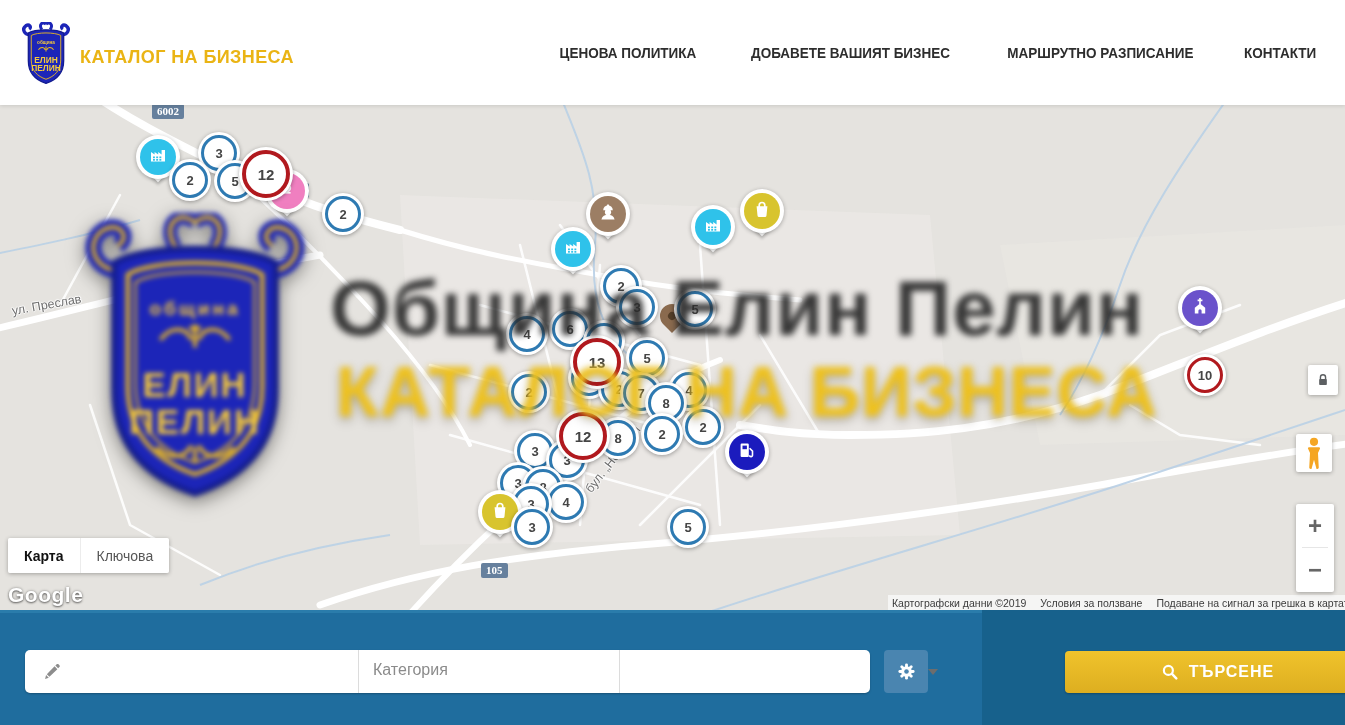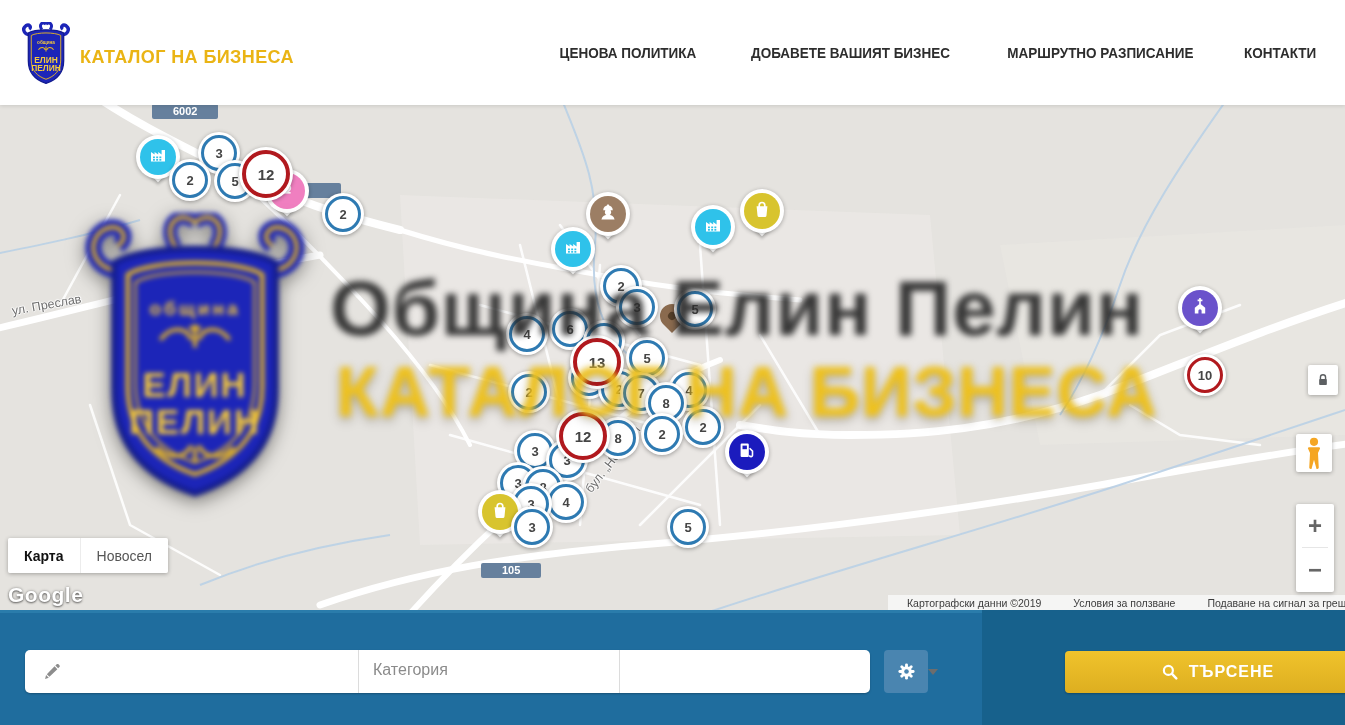--- a/index.html
+++ b/index.html
@@ -11,21 +11,21 @@
   .logo-emblem{width:52px;height:64px;display:block;}
   .logo-text{margin-left:8px;margin-top:10px;}
   .lt1{font-size:21px;font-weight:bold;color:#3e3e3e;letter-spacing:.2px;line-height:1.1;}
   .lt2{font-size:18px;font-weight:bold;color:#eab414;letter-spacing:.4px;margin-top:15px;}
   .nav{position:absolute;right:25px;top:0;height:105px;display:flex;align-items:center;gap:36px;}
   .nav a{font-size:15px;font-weight:bold;color:#2d2d2d;text-decoration:none;white-space:nowrap;transform:scaleX(.9);cursor:pointer;}
 
   
   .map{position:absolute;top:105px;left:0;width:1345px;height:505px;background:#e5e3df;overflow:hidden;}
   .map svg.roads{position:absolute;top:0;left:0;}
-  .rlabel{position:absolute;background:#66809d;color:#fff;font-size:11px;font-weight:bold;padding:1px 21px;border-radius:2px;z-index:5;line-height:13px;min-width:4px;min-height:13px;}
+  .rlabel{position:absolute;background:#66809d;color:#fff;font-size:11px;font-weight:bold;padding:1px 5px;border-radius:2px;z-index:5;line-height:13px;min-width:4px;min-height:13px;font-family:Liberation Serif, serif;}
   .slabel{position:absolute;color:#6e6e6e;font-size:12.5px;z-index:4;white-space:nowrap;transform-origin:left center;
           text-shadow:-1px 0 1px #fff,1px 0 1px #fff,0 1px 1px #fff,0 -1px 1px #fff;}
 
   
   .cluster{position:absolute;border-radius:50%;background:#fff;box-shadow:0 1px 4px rgba(0,0,0,.35);display:flex;align-items:center;justify-content:center;cursor:pointer;}
   .cluster .ring{position:absolute;inset:3px;border-radius:50%;}
   .cluster .num{position:relative;font-size:13px;font-weight:bold;color:#454545;}
   .cluster.big .num{font-size:15px;}
   .pin{position:absolute;width:46px;height:62px;cursor:pointer;}
   .pin-tail{position:absolute;left:50%;top:28px;width:16px;height:16px;margin-left:-8px;background:#fff;transform:rotate(45deg);box-shadow:2px 2px 3px rgba(0,0,0,.2);}
@@ -41,21 +41,21 @@
   .wm2{position:absolute;left:336px;top:247px;font-size:70px;font-weight:bold;color:#eec11d;letter-spacing:1px;white-space:nowrap;filter:blur(3px);text-shadow:0 4px 9px rgba(40,30,0,.35);}
 
   
   .mt{position:absolute;left:8px;top:433px;display:flex;box-shadow:0 1px 4px rgba(0,0,0,.3);border-radius:2px;overflow:hidden;z-index:650;}
   .mt button{height:35px;background:#fff;border:0;font-size:14px;padding:0 16px;font-family:inherit;cursor:pointer;}
   .mt .active{font-weight:bold;color:#111;}
   .mt .inactive{color:#565656;border-left:1px solid #ececec;}
   .glogo{position:absolute;left:8px;top:478px;z-index:650;font-size:21px;font-weight:bold;color:#fff;letter-spacing:.5px;cursor:pointer;
          text-shadow:0 1px 2px rgba(0,0,0,.5),0 0 3px rgba(0,0,0,.35);}
   .attr{position:absolute;left:888px;right:0;top:490px;height:15px;z-index:650;background:rgba(250,250,250,.78);
-        display:flex;align-items:center;gap:32px;font-size:10.5px;color:#3c3c3c;padding:0 19px;white-space:nowrap;}
+        display:flex;align-items:center;gap:14px;font-size:10.5px;color:#3c3c3c;padding:0 4px;white-space:nowrap;}
   .attr a{color:#3c3c3c;text-decoration:none;cursor:pointer;}
   .ctrlbox{position:absolute;background:#fff;box-shadow:0 1px 4px rgba(0,0,0,.3);border-radius:2px;display:flex;align-items:center;justify-content:center;z-index:650;cursor:pointer;}
   .lockbox{left:1308px;top:260px;width:30px;height:30px;}
   .pegbox{left:1296px;top:329px;width:36px;height:38px;}
   .zoombox{left:1296px;top:399px;width:38px;height:88px;flex-direction:column;justify-content:flex-start;}
   .zbtn{width:38px;height:43px;display:flex;align-items:center;justify-content:center;font-size:24px;font-weight:bold;color:#666;cursor:pointer;user-select:none;}
   .zdiv{width:26px;height:1px;background:#e6e6e6;}
 
   
   .footer{position:absolute;top:610px;left:0;width:1345px;height:115px;background:#1f6d9e;z-index:900;}
@@ -395,21 +395,21 @@
         </g>
         <text class="emblem-txt" x="60" y="96" font-size="18" letter-spacing="1">ЕЛИН</text>
         <text class="emblem-txt" x="60" y="115" font-size="18" letter-spacing="1">ПЕЛИН</text>
       </svg>
       <div class="wm1">Община Елин Пелин</div>
       <div class="wm2">КАТАЛОГ НА БИЗНЕСА</div>
     </div>
 
     <div class="mt">
       <button class="active">Карта</button>
-      <button class="inactive">Новосел</button>
+      <button class="inactive">Ключова</button>
     </div>
 
     <div class="glogo">Google</div>
 
     <div class="attr">
       <span>Картографски данни ©2019</span>
       <a>Условия за ползване</a>
       <a>Подаване на сигнал за грешка в картата</a>
     </div>
 

